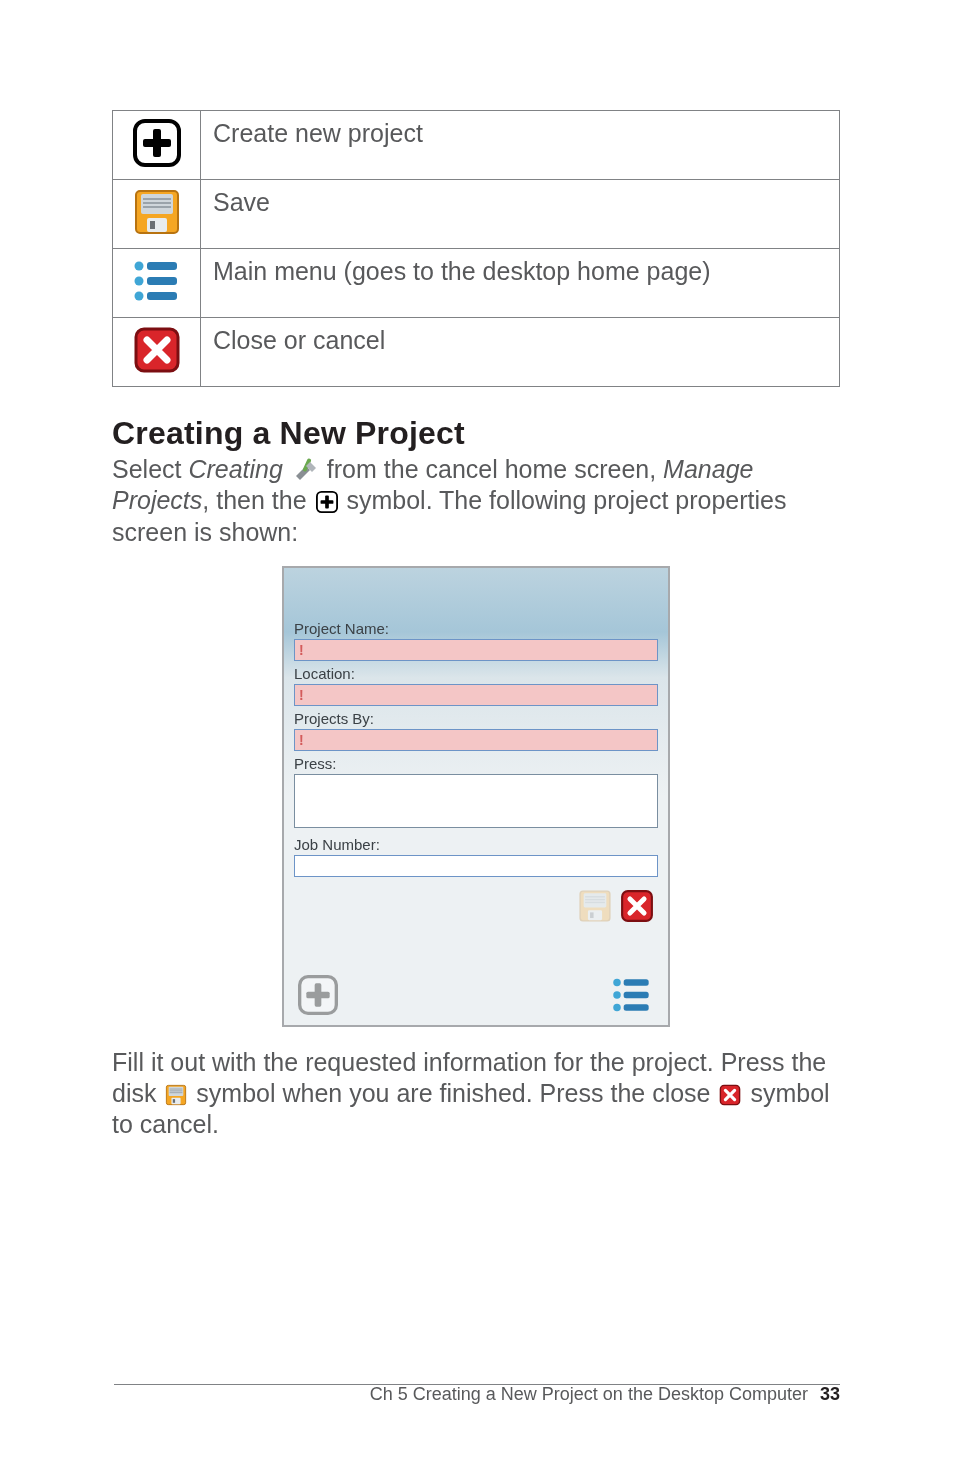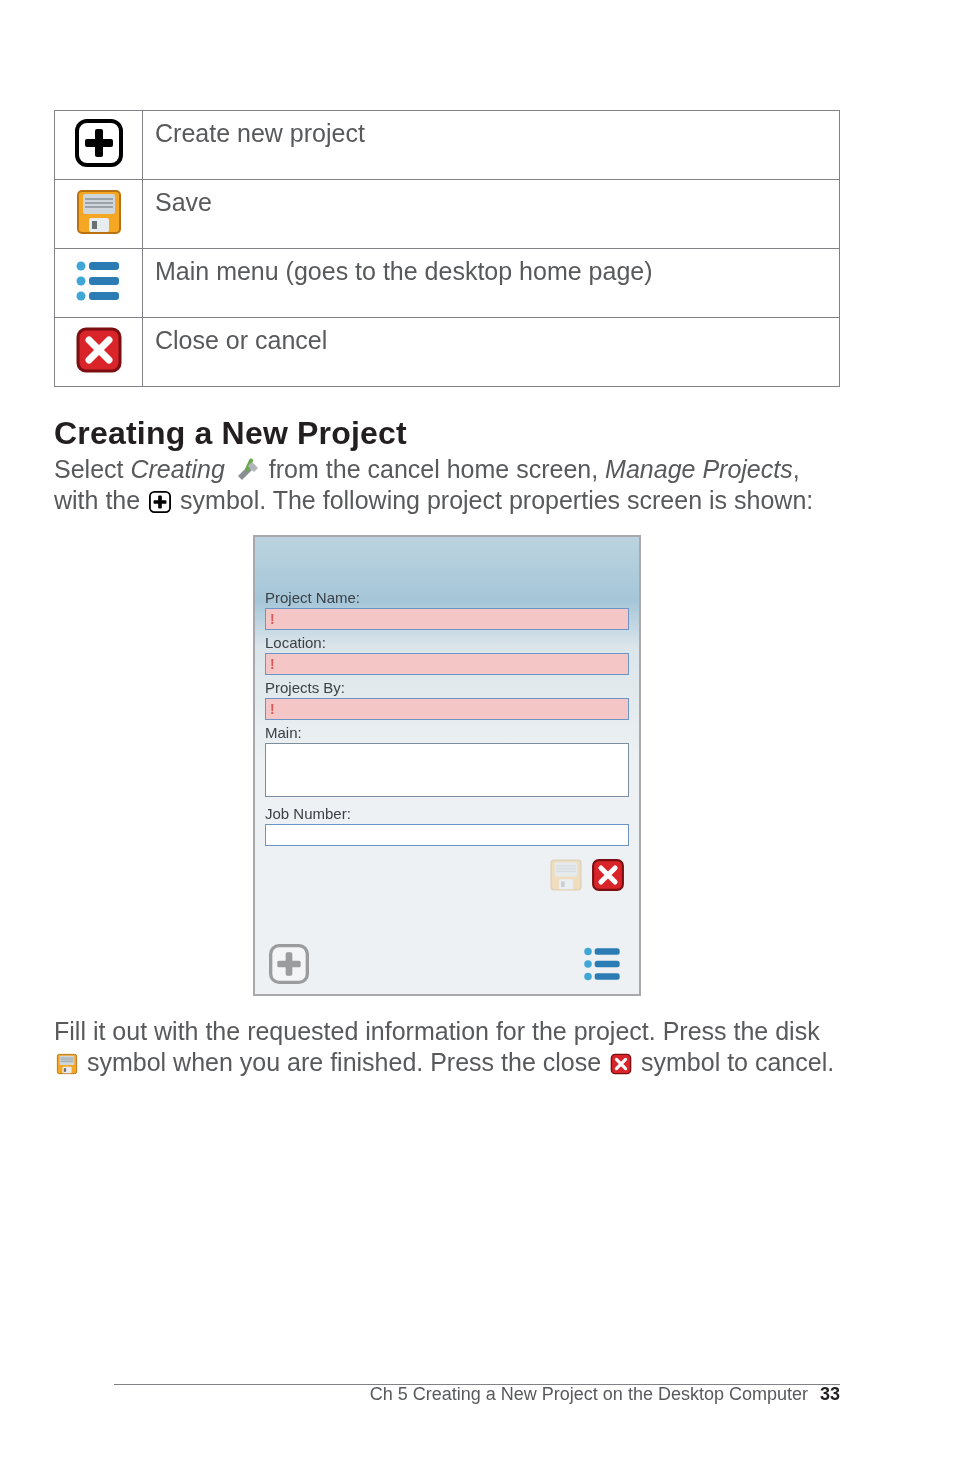--- a/index.html
+++ b/index.html
@@ -1,17 +1,17 @@
 <!DOCTYPE html>
 <html><head>
 <meta charset="utf-8">
 <style>
   * { box-sizing: border-box; margin: 0; padding: 0; }
   html, body { width: 954px; height: 1475px; background: #fff; font-family: "Century Gothic", "Avant Garde", Futura, sans-serif; color: #58595b; }
-  .page { padding: 110px 114px 60px 54px; position: relative; height: 100%; }
+  .page { padding: 110px 114px 60px 112px; position: relative; height: 100%; }
 
   
   table.icon-table { border-collapse: collapse; width: 100%; }
   table.icon-table td { border: 1px solid #808285; padding: 8px 12px; vertical-align: top; }
   table.icon-table td.icon-cell { width: 88px; text-align: center; padding: 8px 6px; }
   table.icon-table td.desc { font-size: 25px; color: #58595b; }
 
   .icon-box { display: inline-block; }
 
   
@@ -129,35 +129,35 @@
       </tr>
     </tbody>
   </table>
 
   <h2 class="section-heading">Creating a New Project</h2>
 
   <p class="body">
     <span>Select </span><span class="ital">Creating</span>
     <span class="inline-icon"><svg width="26" height="26" viewBox="0 0 26 26">
           <use href="#ic-projects"></use>
-        </svg></span><span> from the cancel home screen, </span><span class="ital">Manage Projects</span><span>, with the </span>
+        </svg></span><span> from the cancel home screen, </span><span class="ital">Manage Projects</span><span>, then the </span>
     <span class="inline-icon"><svg width="22" height="22" viewBox="0 0 48 48">
           <use href="#ic-plus"></use>
         </svg></span>
     <span> symbol. The following project properties screen is shown:</span>
   </p>
 
   <div class="dialog-wrap">
     <div class="dlg-label">Project Name:</div>
     <input class="dlg-input" value="!" style="">
     <div class="dlg-label">Location:</div>
     <input class="dlg-input" value="!" style="">
     <div class="dlg-label">Projects By:</div>
     <input class="dlg-input" value="!" style="">
-    <div class="dlg-label">Main:</div>
+    <div class="dlg-label">Press:</div>
     <textarea class="dlg-textarea" style=""></textarea>
     <div class="dlg-label">Job Number:</div>
     <input class="dlg-input plain" value="" style="">
 
     <div class="dlg-btnrow">
       <span class="dlg-btn-dim">
         <svg width="34" height="34" viewBox="0 0 48 48">
             <use href="#ic-save"></use>
           </svg>
       </span>

